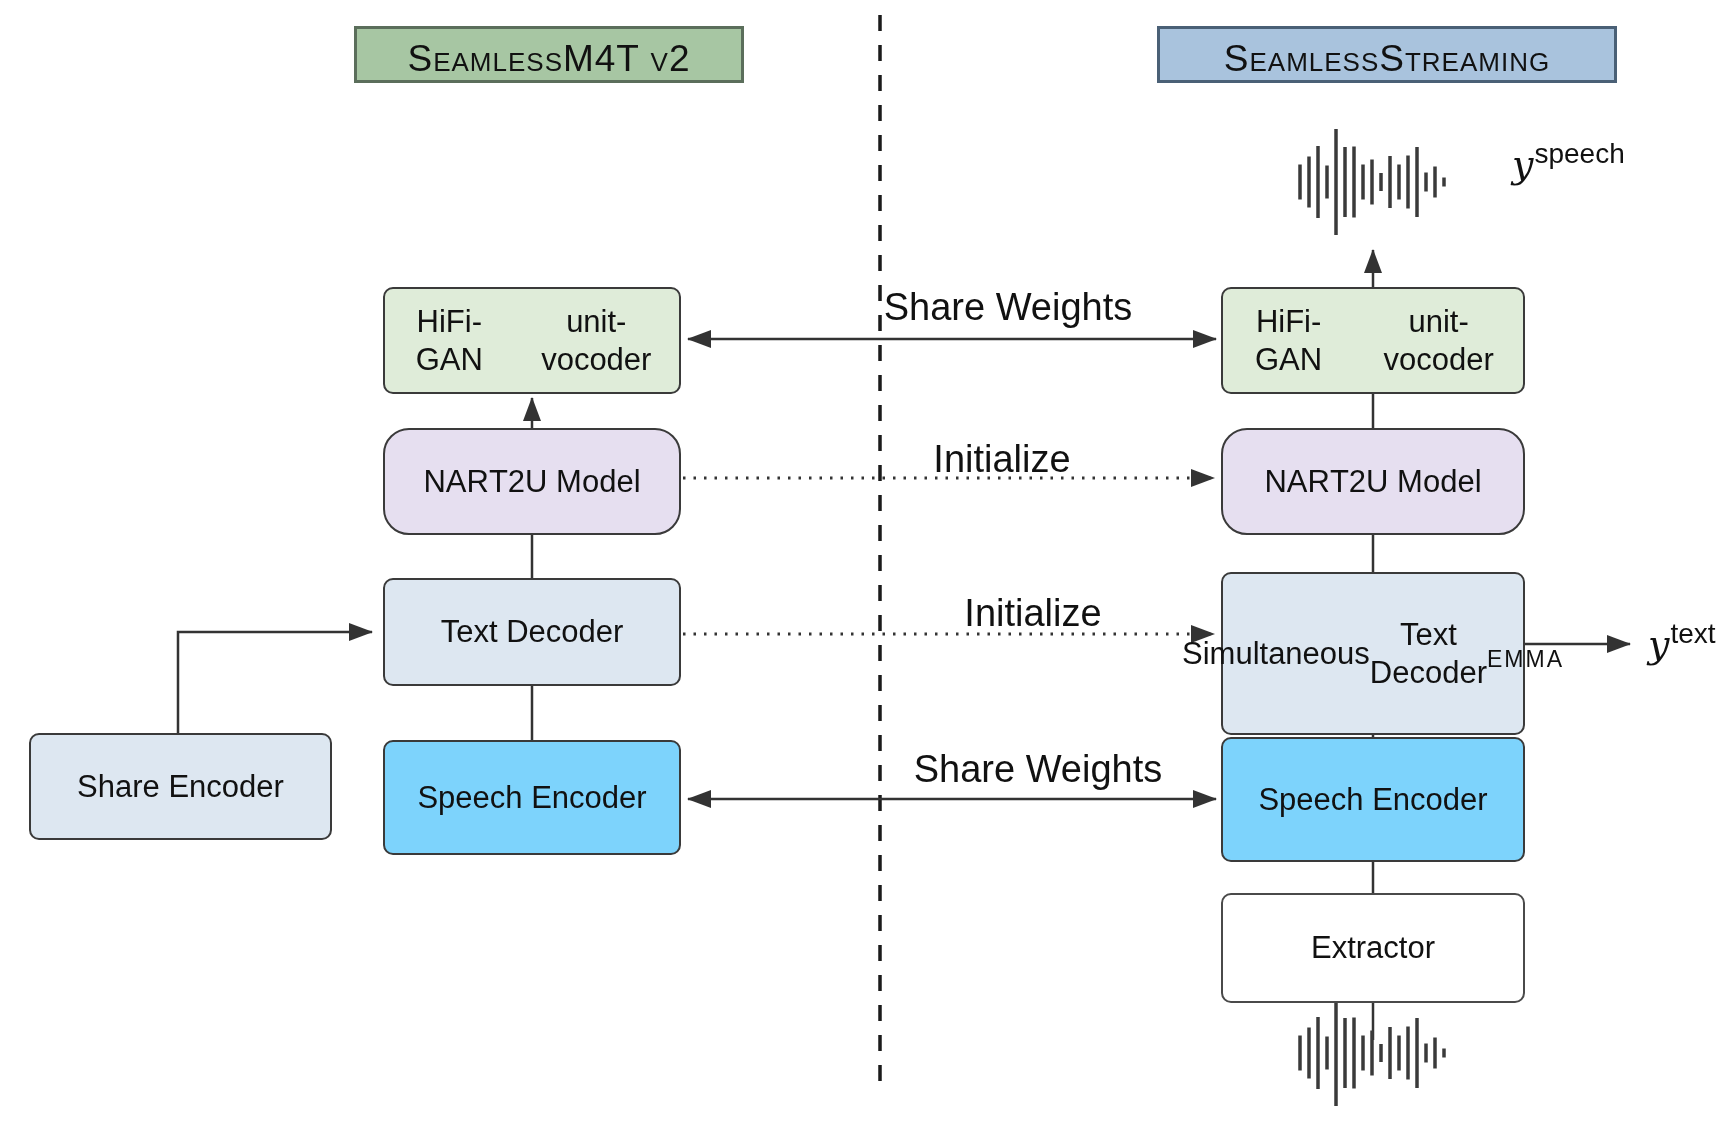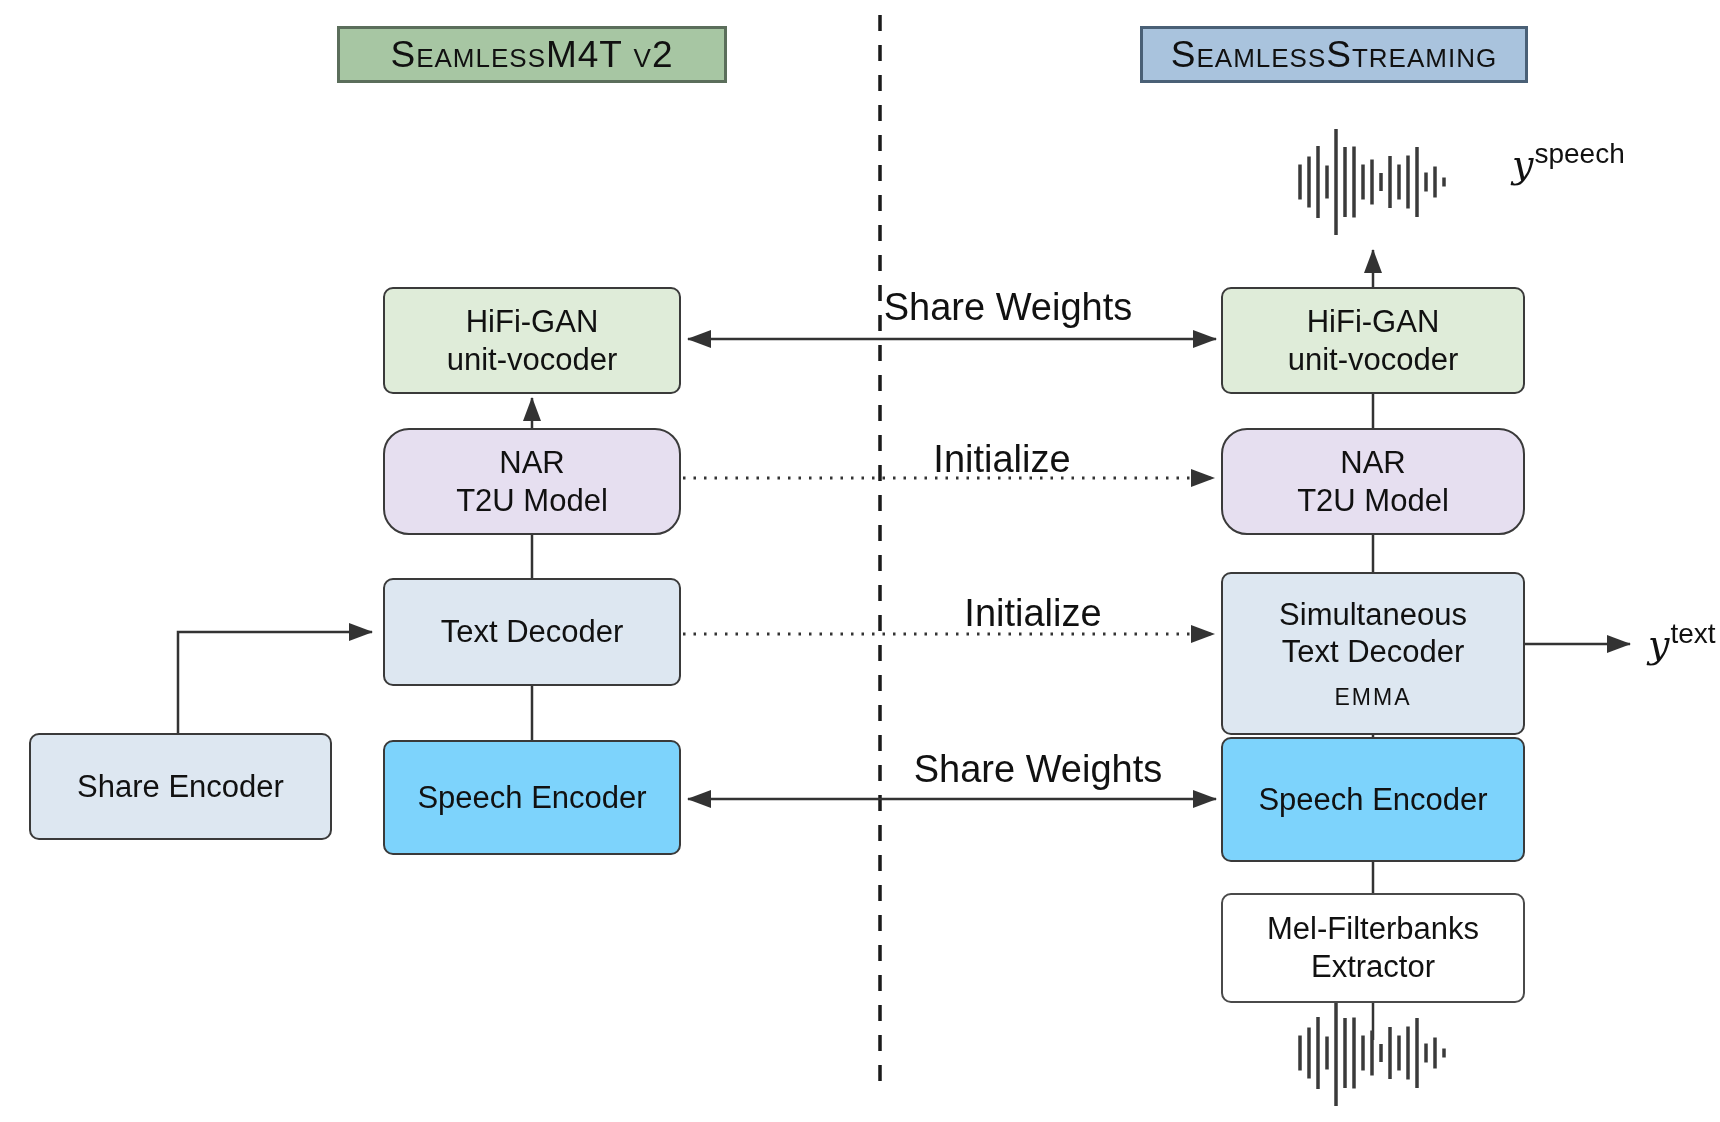--- a/index.html
+++ b/index.html
@@ -3,32 +3,32 @@
 <meta charset="utf-8">
 <style>
   html,body{margin:0;padding:0;background:#ffffff;}
   .canvas{
     position:relative;width:1720px;height:1122px;background:#ffffff;overflow:hidden;
     font-family:"Liberation Sans", sans-serif;color:#111;
   }
   svg.wires{position:absolute;left:0;top:0;width:1720px;height:1122px;}
   .box{
     position:absolute;box-sizing:border-box;border:2px solid #3a3a3a;border-radius:10px;
-    display:flex;flex-direction:column;align-items:center;justify-content:center;
+    display:flex;align-items:center;justify-content:center;
     font-size:31px;line-height:1.22;text-align:center;
   }
   .box.green{background:#dfecd9;}
   .box.purple{background:#e6dff0;border-radius:26px;}
   .box.blue{background:#dde7f1;}
   .box.orange{background:#7dd3fc;}
   .box.white{background:#ffffff;border-color:#4a4a4a;}
   .sublabel{font-size:23px;letter-spacing:2px;margin-top:12px;}
   .titlebox{
-    position:absolute;box-sizing:border-box;display:flex;align-items:center;justify-content:center;
-    font-variant:small-caps;font-size:37px;letter-spacing:1px;
+    position:absolute;box-sizing:border-box;display:flex;align-items:flex-end;justify-content:center;
+    font-variant:small-caps;font-size:37px;letter-spacing:1px;margin-left:17px;
   }
   .titlebox.green{background:#a7c6a3;border:3px solid #5b6e5b;}
   .titlebox.blue{background:#a9c3dd;border:3px solid #4a6076;}
   .floatlabel{position:absolute;font-size:38px;white-space:nowrap;text-align:right;transform:translateX(-50%);}
   .mathlabel{position:absolute;white-space:nowrap;}
   .mathlabel .base{font-family:"DejaVu Serif", serif;font-style:italic;font-size:38px;}
   .mathlabel sup{font-family:"Liberation Sans", sans-serif;font-size:28px;vertical-align:14px;margin-left:1px;}
 </style>
 </head>
 <body>
@@ -99,21 +99,21 @@
       <line x1="1417" y1="1018" x2="1417" y2="1088"></line>
       <line x1="1426" y1="1043.5" x2="1426" y2="1062.5"></line>
       <line x1="1435" y1="1037.5" x2="1435" y2="1068.5"></line>
       <line x1="1444" y1="1048.5" x2="1444" y2="1057.5"></line>
     </g>
   </svg>
 
   <div class="titlebox green" style="left:337px;top:26px;width:390px;height:57px">
     <span>SeamlessM4T v2</span>
   </div>
-  <div class="titlebox blue" style="left:1140px;top:26px;width:388px;height:57px">
+  <div class="titlebox blue" style="left:1140px;top:26px;width:460px;height:57px">
     <span>SeamlessStreaming</span>
   </div>
 
   <div class="box green" style="left:383px;top:287px;width:298px;height:107px">
     <div>HiFi-GAN</div>
     <div>unit-vocoder</div>
   </div>
   <div class="box purple" style="left:383px;top:428px;width:298px;height:107px">
     <div>NAR</div>
     <div>T2U Model</div>
@@ -138,21 +138,20 @@
   </div>
   <div class="box blue" style="left:1221px;top:572px;width:304px;height:163px">
     <div>Simultaneous</div>
     <div>Text Decoder</div>
     <div class="sublabel">EMMA</div>
   </div>
   <div class="box orange" style="left:1221px;top:737px;width:304px;height:125px">
     <div>Speech Encoder</div>
   </div>
   <div class="box white" style="left:1221px;top:893px;width:304px;height:110px">
-    <div>Mel-Filterbanks</div>
     <div>Extractor</div>
   </div>
 
   <div class="floatlabel" style="left:1008px;top:286px">Share Weights</div>
   <div class="floatlabel" style="left:1002px;top:438px">Initialize</div>
   <div class="floatlabel" style="left:1033px;top:592px">Initialize</div>
   <div class="floatlabel" style="left:1038px;top:748px">Share Weights</div>
 
   <div class="mathlabel" style="left:1512px;top:138px">
     <span class="base">y</span><sup>speech</sup>

